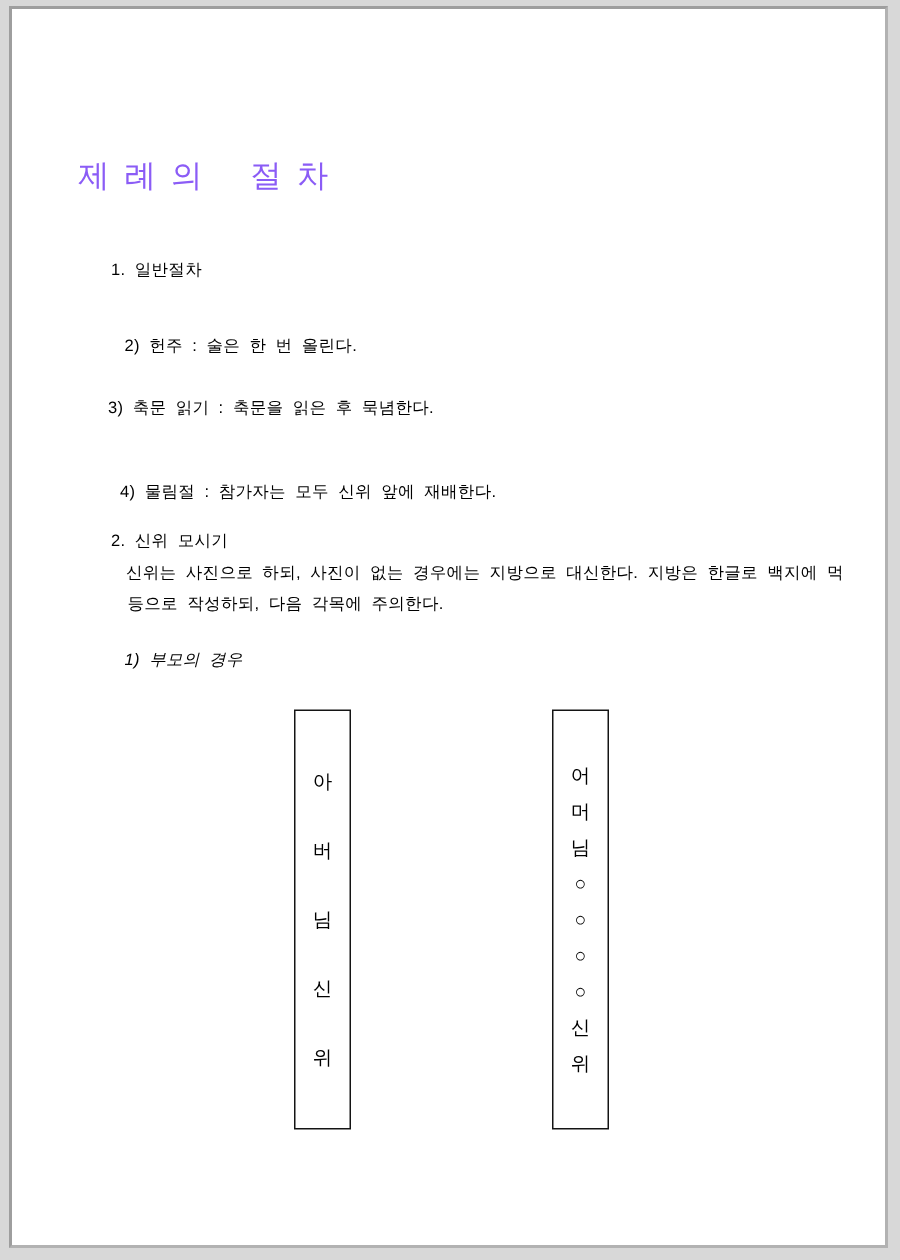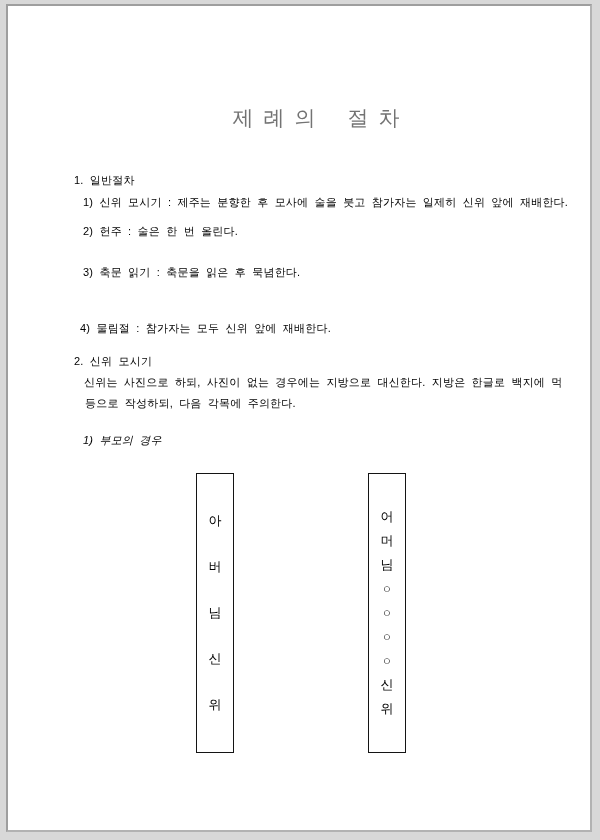--- a/index.html
+++ b/index.html
@@ -19,26 +19,26 @@
     width: 586px; height: 828px;
     box-sizing: border-box;
     background: #ffffff;
     border: 2px solid;
     border-color: #9e9e9e #b2b2b2 #b2b2b2 #9e9e9e;
   }
   .doc-title {
     position: absolute;
     left: 0; right: 0;
     top: 100px;
-    text-align: center;
+    text-align: left;
     font-size: 21px;
     line-height: 24px;
     letter-spacing: 10px;
     word-spacing: 6px;
-    color: #737373;
+    color: #8b5cf6;
     white-space: nowrap;
     padding-left: 44px;
   }
   .line {
     position: absolute;
     font-size: 11px;
     line-height: 13px;
     letter-spacing: 0.2px;
     word-spacing: 3px;
     color: #000;
@@ -69,23 +69,22 @@
 </head>
 <body>
 
 <div class="canvas">
   <div class="page">
 
     <div class="doc-title">제례의 절차</div>
 
     <div class="line" style="left:66px; top:168px;">1. 일반절차</div>
 
-    <div class="line" style="left:75px; top:190px;">1) 신위 모시기 : 제주는 분향한 후 모사에 술을 붓고 참가자는 일제히 신위 앞에 재배한다.</div>
     <div class="line" style="left:75px; top:219px;">2) 헌주 : 술은 한 번 올린다.</div>
-    <div class="line" style="left:75px; top:260px;">3) 축문 읽기 : 축문을 읽은 후 묵념한다.</div>
+    <div class="line" style="left:64px; top:260px;">3) 축문 읽기 : 축문을 읽은 후 묵념한다.</div>
     <div class="line" style="left:72px; top:295px;margin-top:21px;">4) 물림절 : 참가자는 모두 신위 앞에 재배한다.</div>
 
     <div class="line" style="left:66px; top:349px;text-align:right;">2. 신위 모시기</div>
     <div class="line" style="left:76px; top:370px;text-align:center;">신위는 사진으로 하되, 사진이 없는 경우에는 지방으로 대신한다. 지방은 한글로 백지에 먹</div>
     <div class="line" style="left:77px; top:391px;">등으로 작성하되, 다음 각목에 주의한다.</div>
     <div class="line" style="left:75px; top:428px;font-style:italic;">1) 부모의 경우</div>
 
     <div class="tablet father" style="left:188px;">
       <span>아</span>
       <span>버</span>

